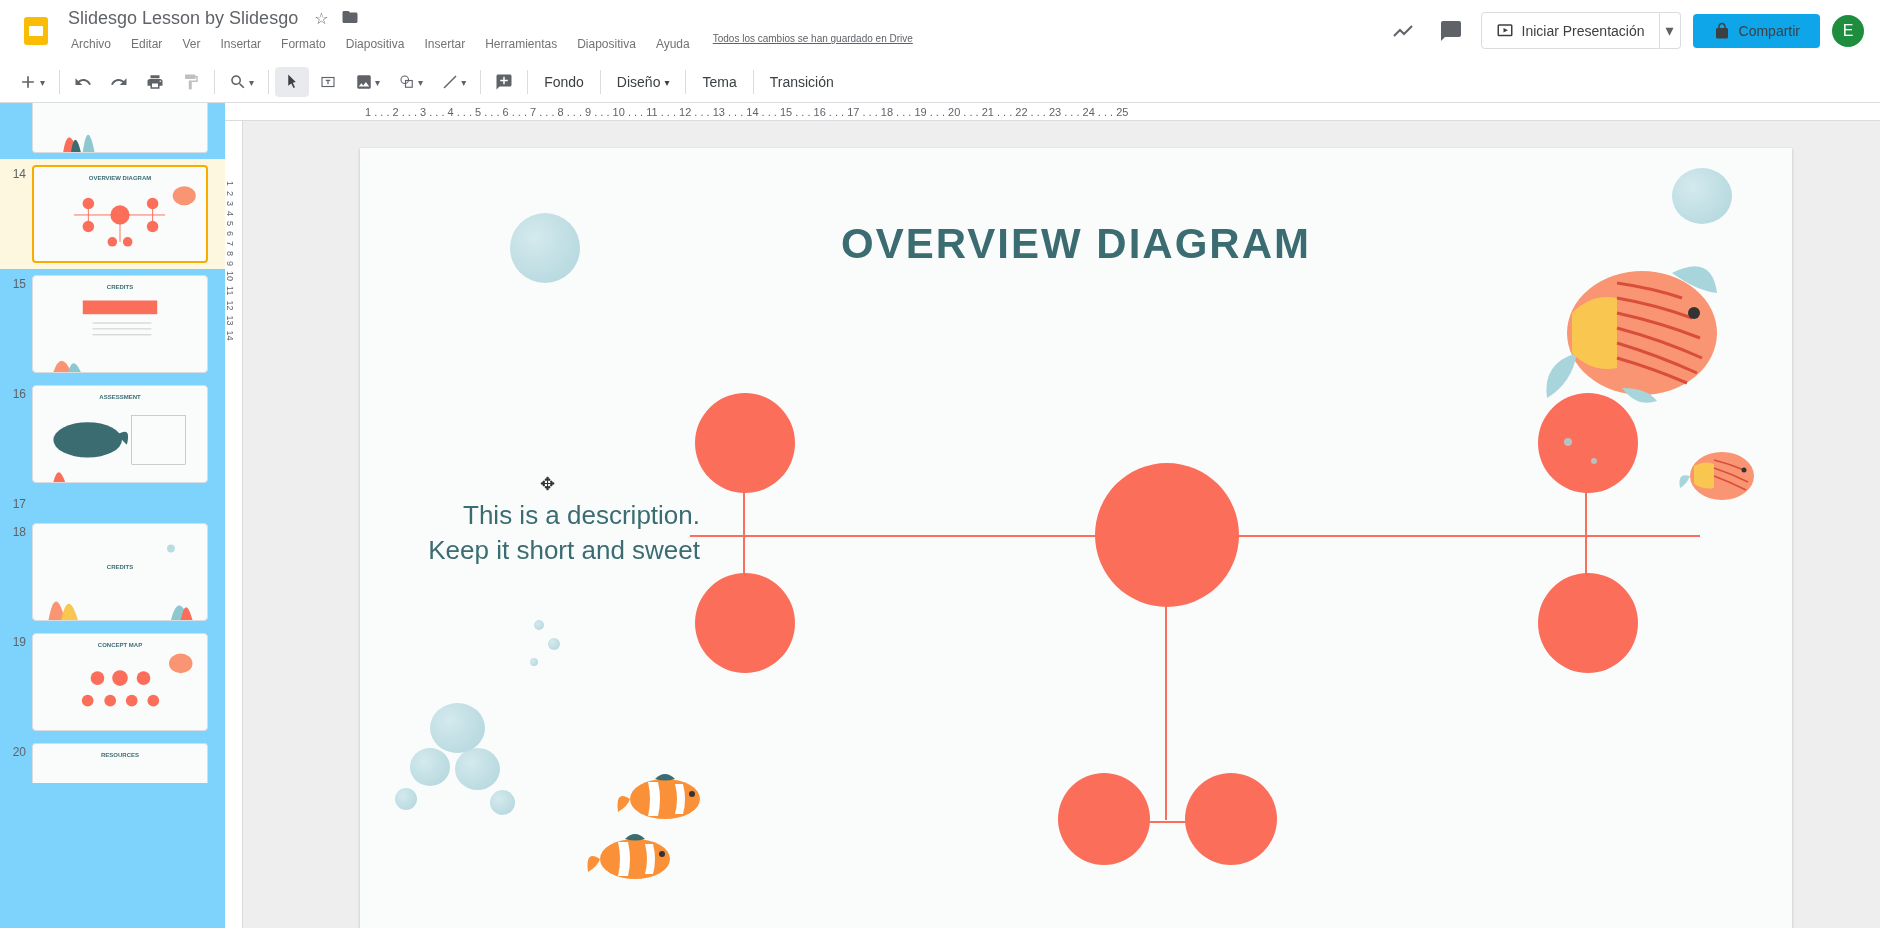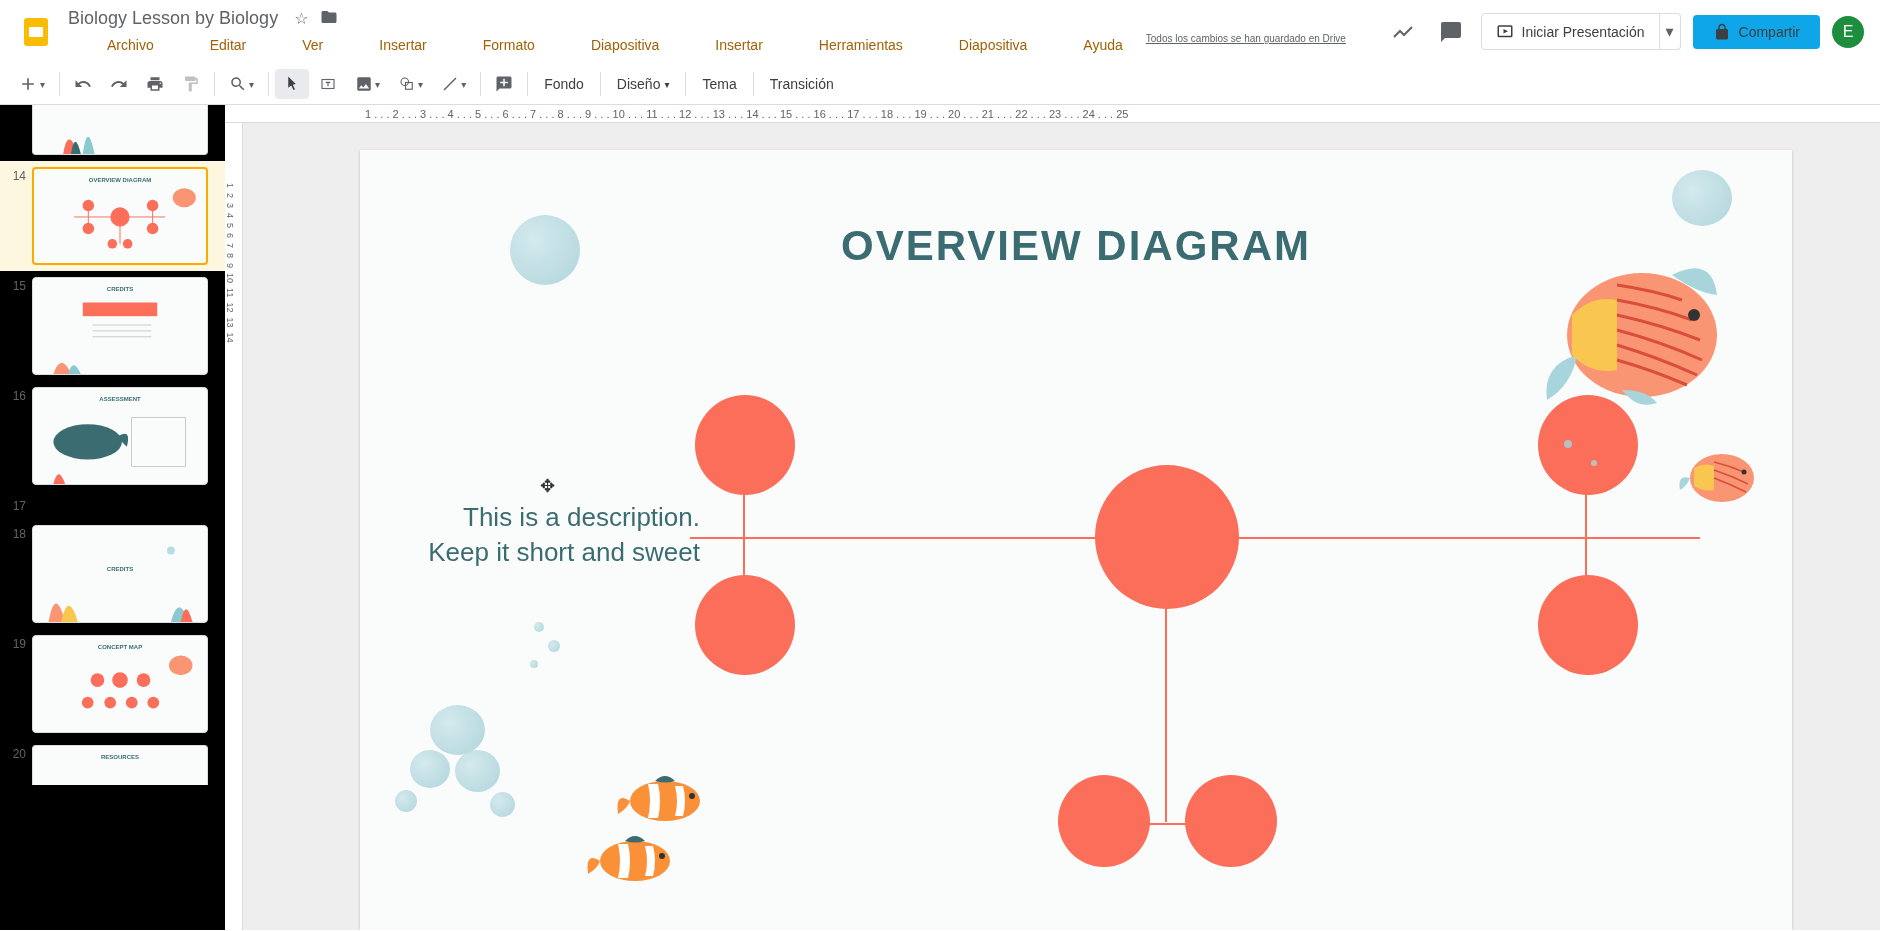--- a/index.html
+++ b/index.html
@@ -6,38 +6,38 @@
 body { background: #fff; width: 1880px; height: 931px; overflow: hidden; }
 
 
 .header { display: flex; align-items: center; padding: 6px 16px; border-bottom: 1px solid transparent; }
 .logo { width: 40px; height: 40px; display: flex; align-items: center; justify-content: center; margin-right: 8px; }
 .title-area { flex: 1; }
 .title-row { display: flex; align-items: center; gap: 12px; }
 .doc-title { font-size: 18px; color: #5f6368; padding: 2px 4px; }
 .star-icon, .folder-icon { color: #5f6368; cursor: pointer; }
 .menubar { display: flex; gap: 6px; margin-top: 2px; }
-.menu-item { font-size: 14px; color: #a16207; padding: 4px 7px; cursor: pointer; border-radius: 4px; margin-left: 36px; }
+.menu-item { font-size: 12px; color: #737373; padding: 4px 7px; cursor: pointer; border-radius: 4px; }
 .save-status { font-size: 10px; color: #5f6368; text-decoration: underline; margin-left: 10px; }
 .header-right { display: flex; align-items: center; gap: 12px; }
 .icon-btn { width: 36px; height: 36px; display: flex; align-items: center; justify-content: center; color: #5f6368; cursor: pointer; border-radius: 50%; }
 .present-btn { display: flex; align-items: center; gap: 8px; padding: 8px 14px; border: 1px solid #dadce0; border-radius: 4px 0 0 4px; font-size: 14px; color: #3c4043; cursor: pointer; }
 .present-dd { border: 1px solid #dadce0; border-left: none; border-radius: 0 4px 4px 0; padding: 8px 6px; cursor: pointer; color: #5f6368; }
 .share-btn { display: flex; align-items: center; gap: 8px; padding: 8px 20px; background: #0ea5e9; border-radius: 4px; font-size: 14px; color: #3c4043; font-weight: 500; cursor: pointer; }
 .avatar { width: 32px; height: 32px; border-radius: 50%; background: #1e8e3e; color: #fff; display: flex; align-items: center; justify-content: center; font-weight: 500; }
 
 
 .toolbar { display: flex; align-items: center; padding: 4px 10px 4px 10px; border-bottom: 1px solid #dadce0; gap: 2px; }
 .tb-btn { padding: 6px 8px; color: #5f6368; cursor: pointer; border-radius: 4px; display: flex; align-items: center; gap: 2px; }
 .tb-sep { width: 1px; height: 24px; background: #dadce0; margin: 0 4px; }
 .tb-text-btn { font-size: 14px; color: #3c4043; padding: 6px 10px; cursor: pointer; border-radius: 4px; display: flex; align-items: center; gap: 4px; }
 
 
 .main { display: flex; height: calc(931px - 106px); }
-.sidebar { width: 225px; background: #000000; overflow-y: auto; position: relative; }
+.sidebar { width: 225px; background: #7dd3fc; overflow-y: auto; position: relative; }
 .thumb-row { display: flex; padding: 6px 10px; gap: 6px; }
 .thumb-num { font-size: 12px; color: #5f6368; width: 16px; text-align: right; margin-top: 2px; }
 .thumb { width: 176px; height: 98px; border: 1px solid #dadce0; border-radius: 4px; background: #fafcfc; position: relative; overflow: hidden; }
 .thumb.selected { border: 2px solid #f9ab00; }
 .thumb-row.selected-row { background: #fef7e0; }
 
 .rulers-area { flex: 1; background: #eeeeee; position: relative; overflow: hidden; }
 .ruler-h { height: 18px; background: #fff; border-bottom: 1px solid #dadce0; display: flex; align-items: center; font-size: 9px; color: #5f6368; padding-left: 140px; letter-spacing: 14px; }
 .ruler-v { position: absolute; left: 0; top: 18px; width: 18px; background: #fff; border-right: 1px solid #dadce0; height: 100%; writing-mode: vertical-lr; font-size: 9px; color: #5f6368; padding-top: 60px; letter-spacing: 14px; }
 
@@ -69,21 +69,21 @@
 
 <div class="header">
   <div class="logo">
     <svg width="36" height="36" viewBox="0 0 36 36">
         <rect x="6" y="4" width="24" height="28" rx="3" fill="#fbbc04"></rect>
         <rect x="11" y="13" width="14" height="10" rx="1" fill="#fff"></rect>
       </svg>
   </div>
   <div class="title-area">
     <div class="title-row">
-      <span class="doc-title">Biology Lesson by Biology</span>
+      <span class="doc-title">Slidesgo Lesson by Slidesgo</span>
       <span class="star-icon">☆</span>
       <span class="folder-icon">
         <svg width="18" height="18" viewBox="0 0 24 24">
             <path fill="#5f6368" d="M20 6h-8l-2-2H4c-1.1 0-2 .9-2 2v12c0 1.1.9 2 2 2h16c1.1 0 2-.9 2-2V8c0-1.1-.9-2-2-2z"></path>
           </svg>
       </span>
     </div>
     <div class="menubar">
       <span class="menu-item">Archivo</span>
       <span class="menu-item">Editar</span>

